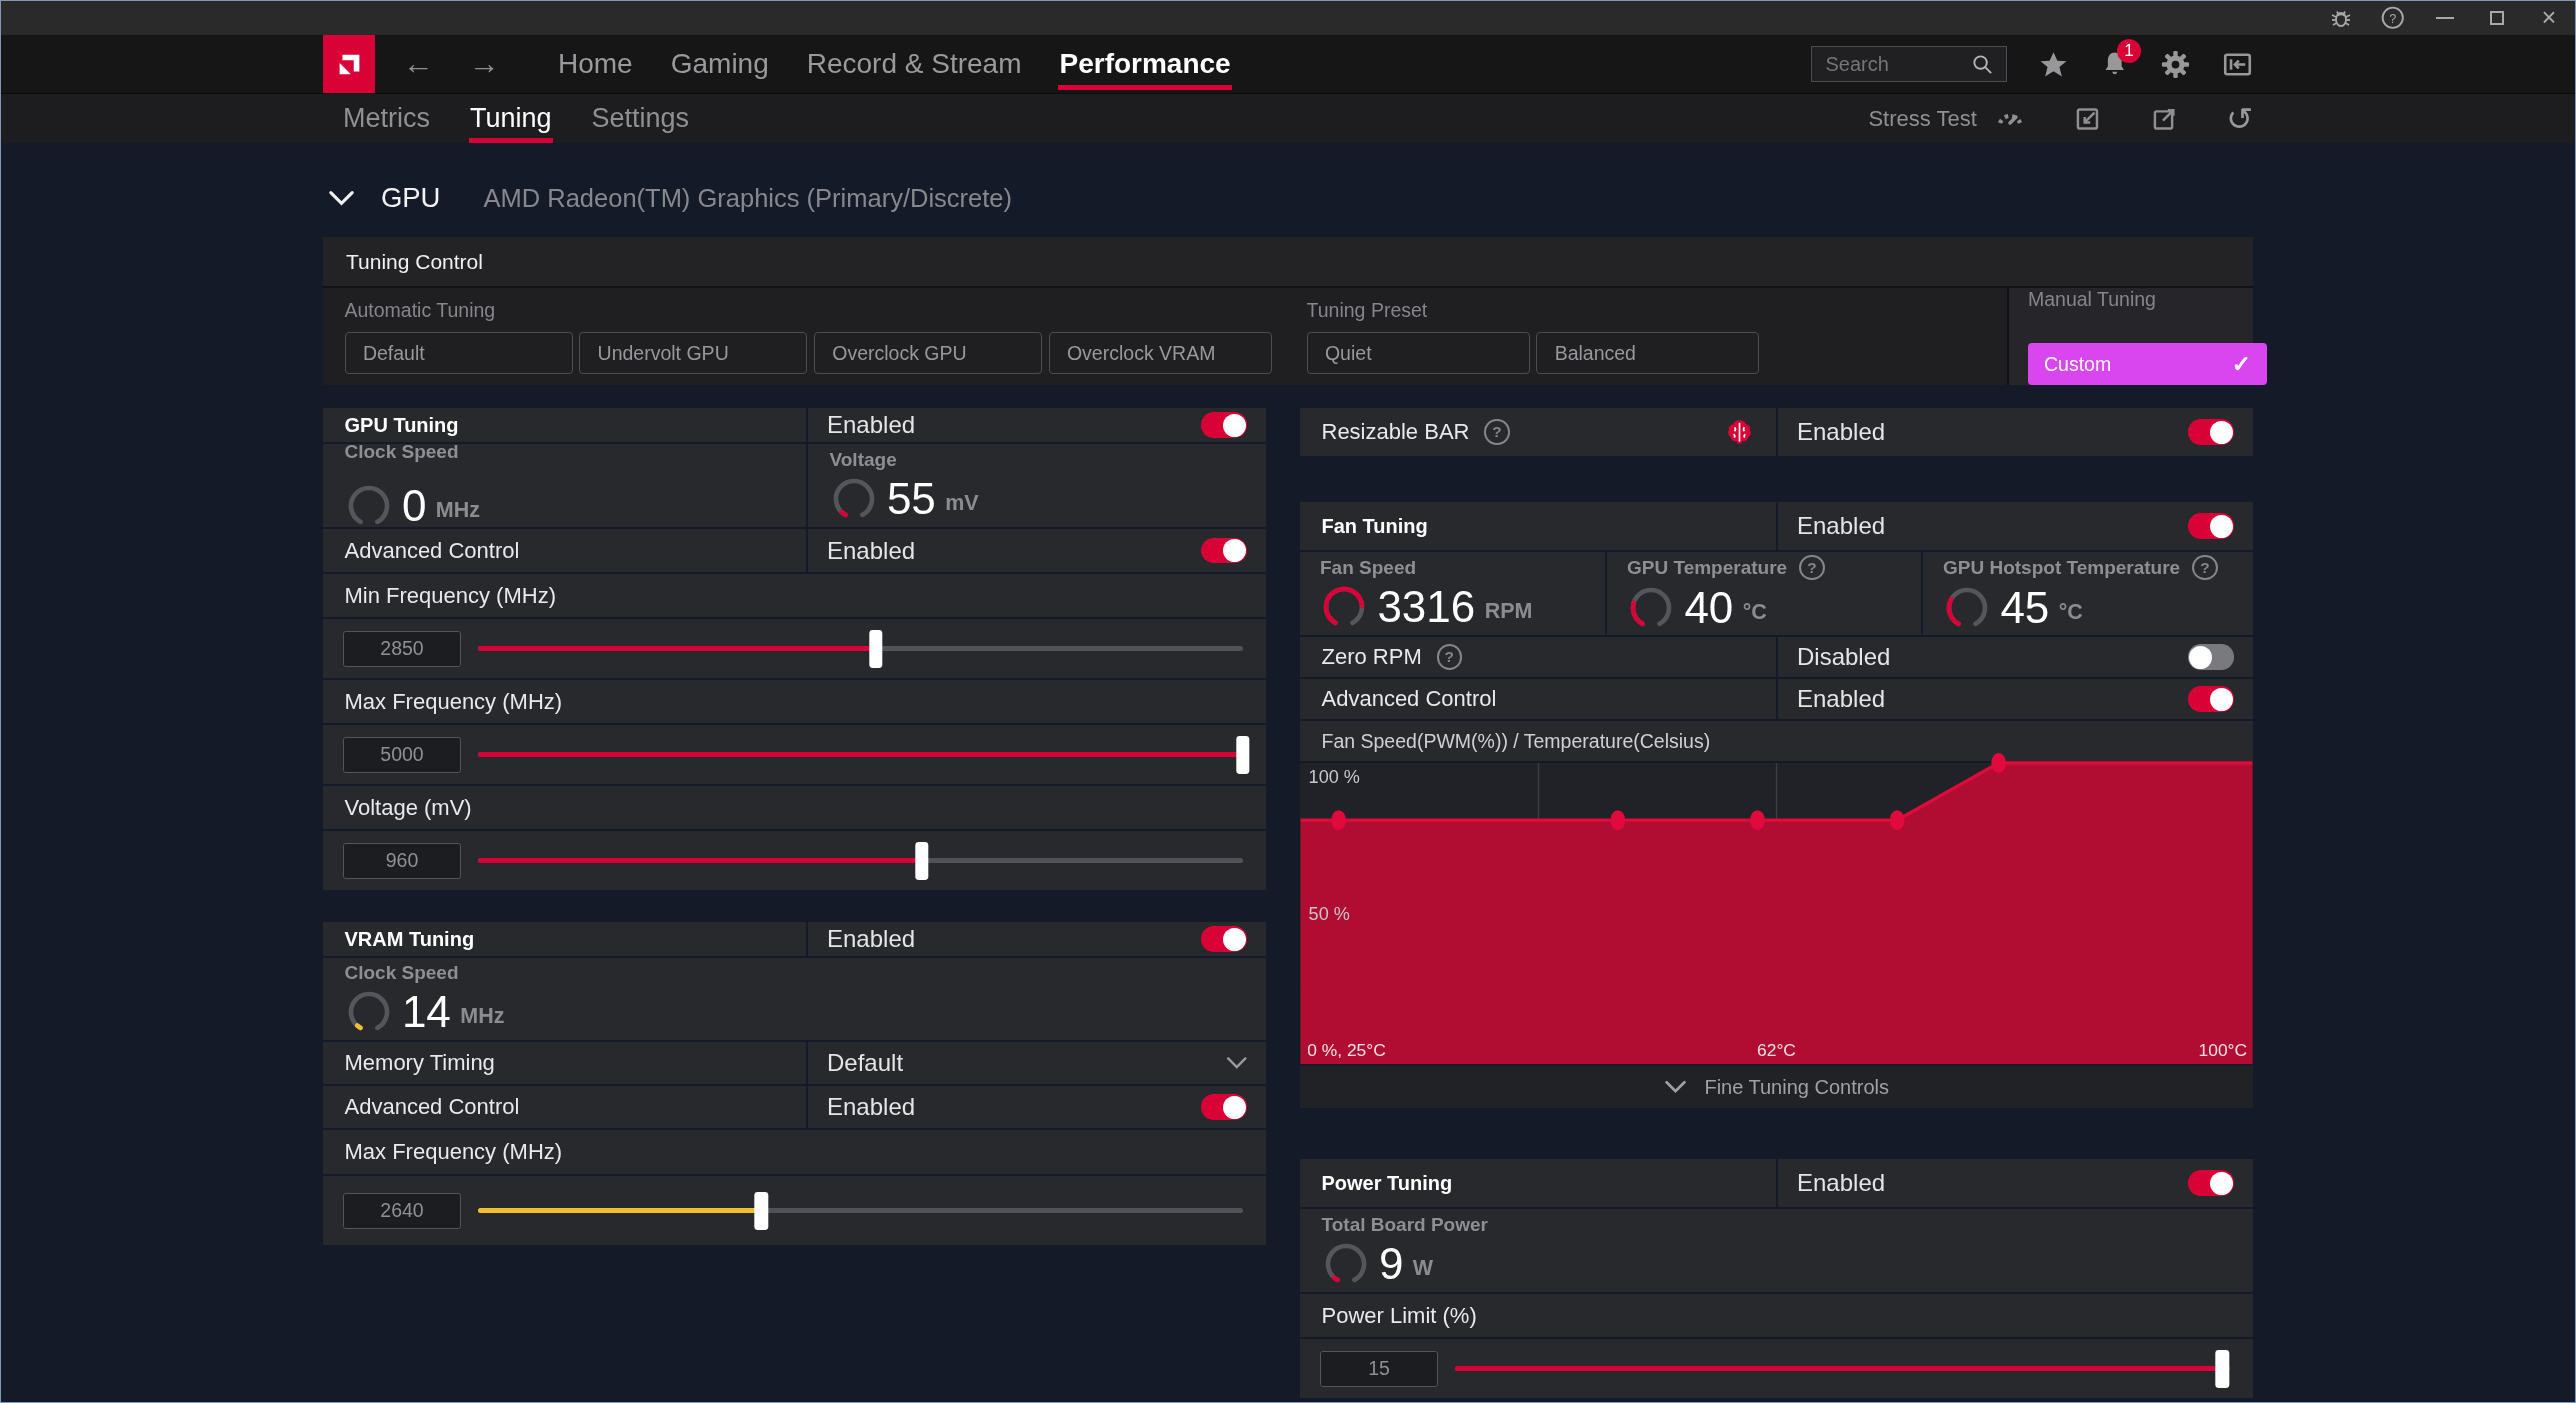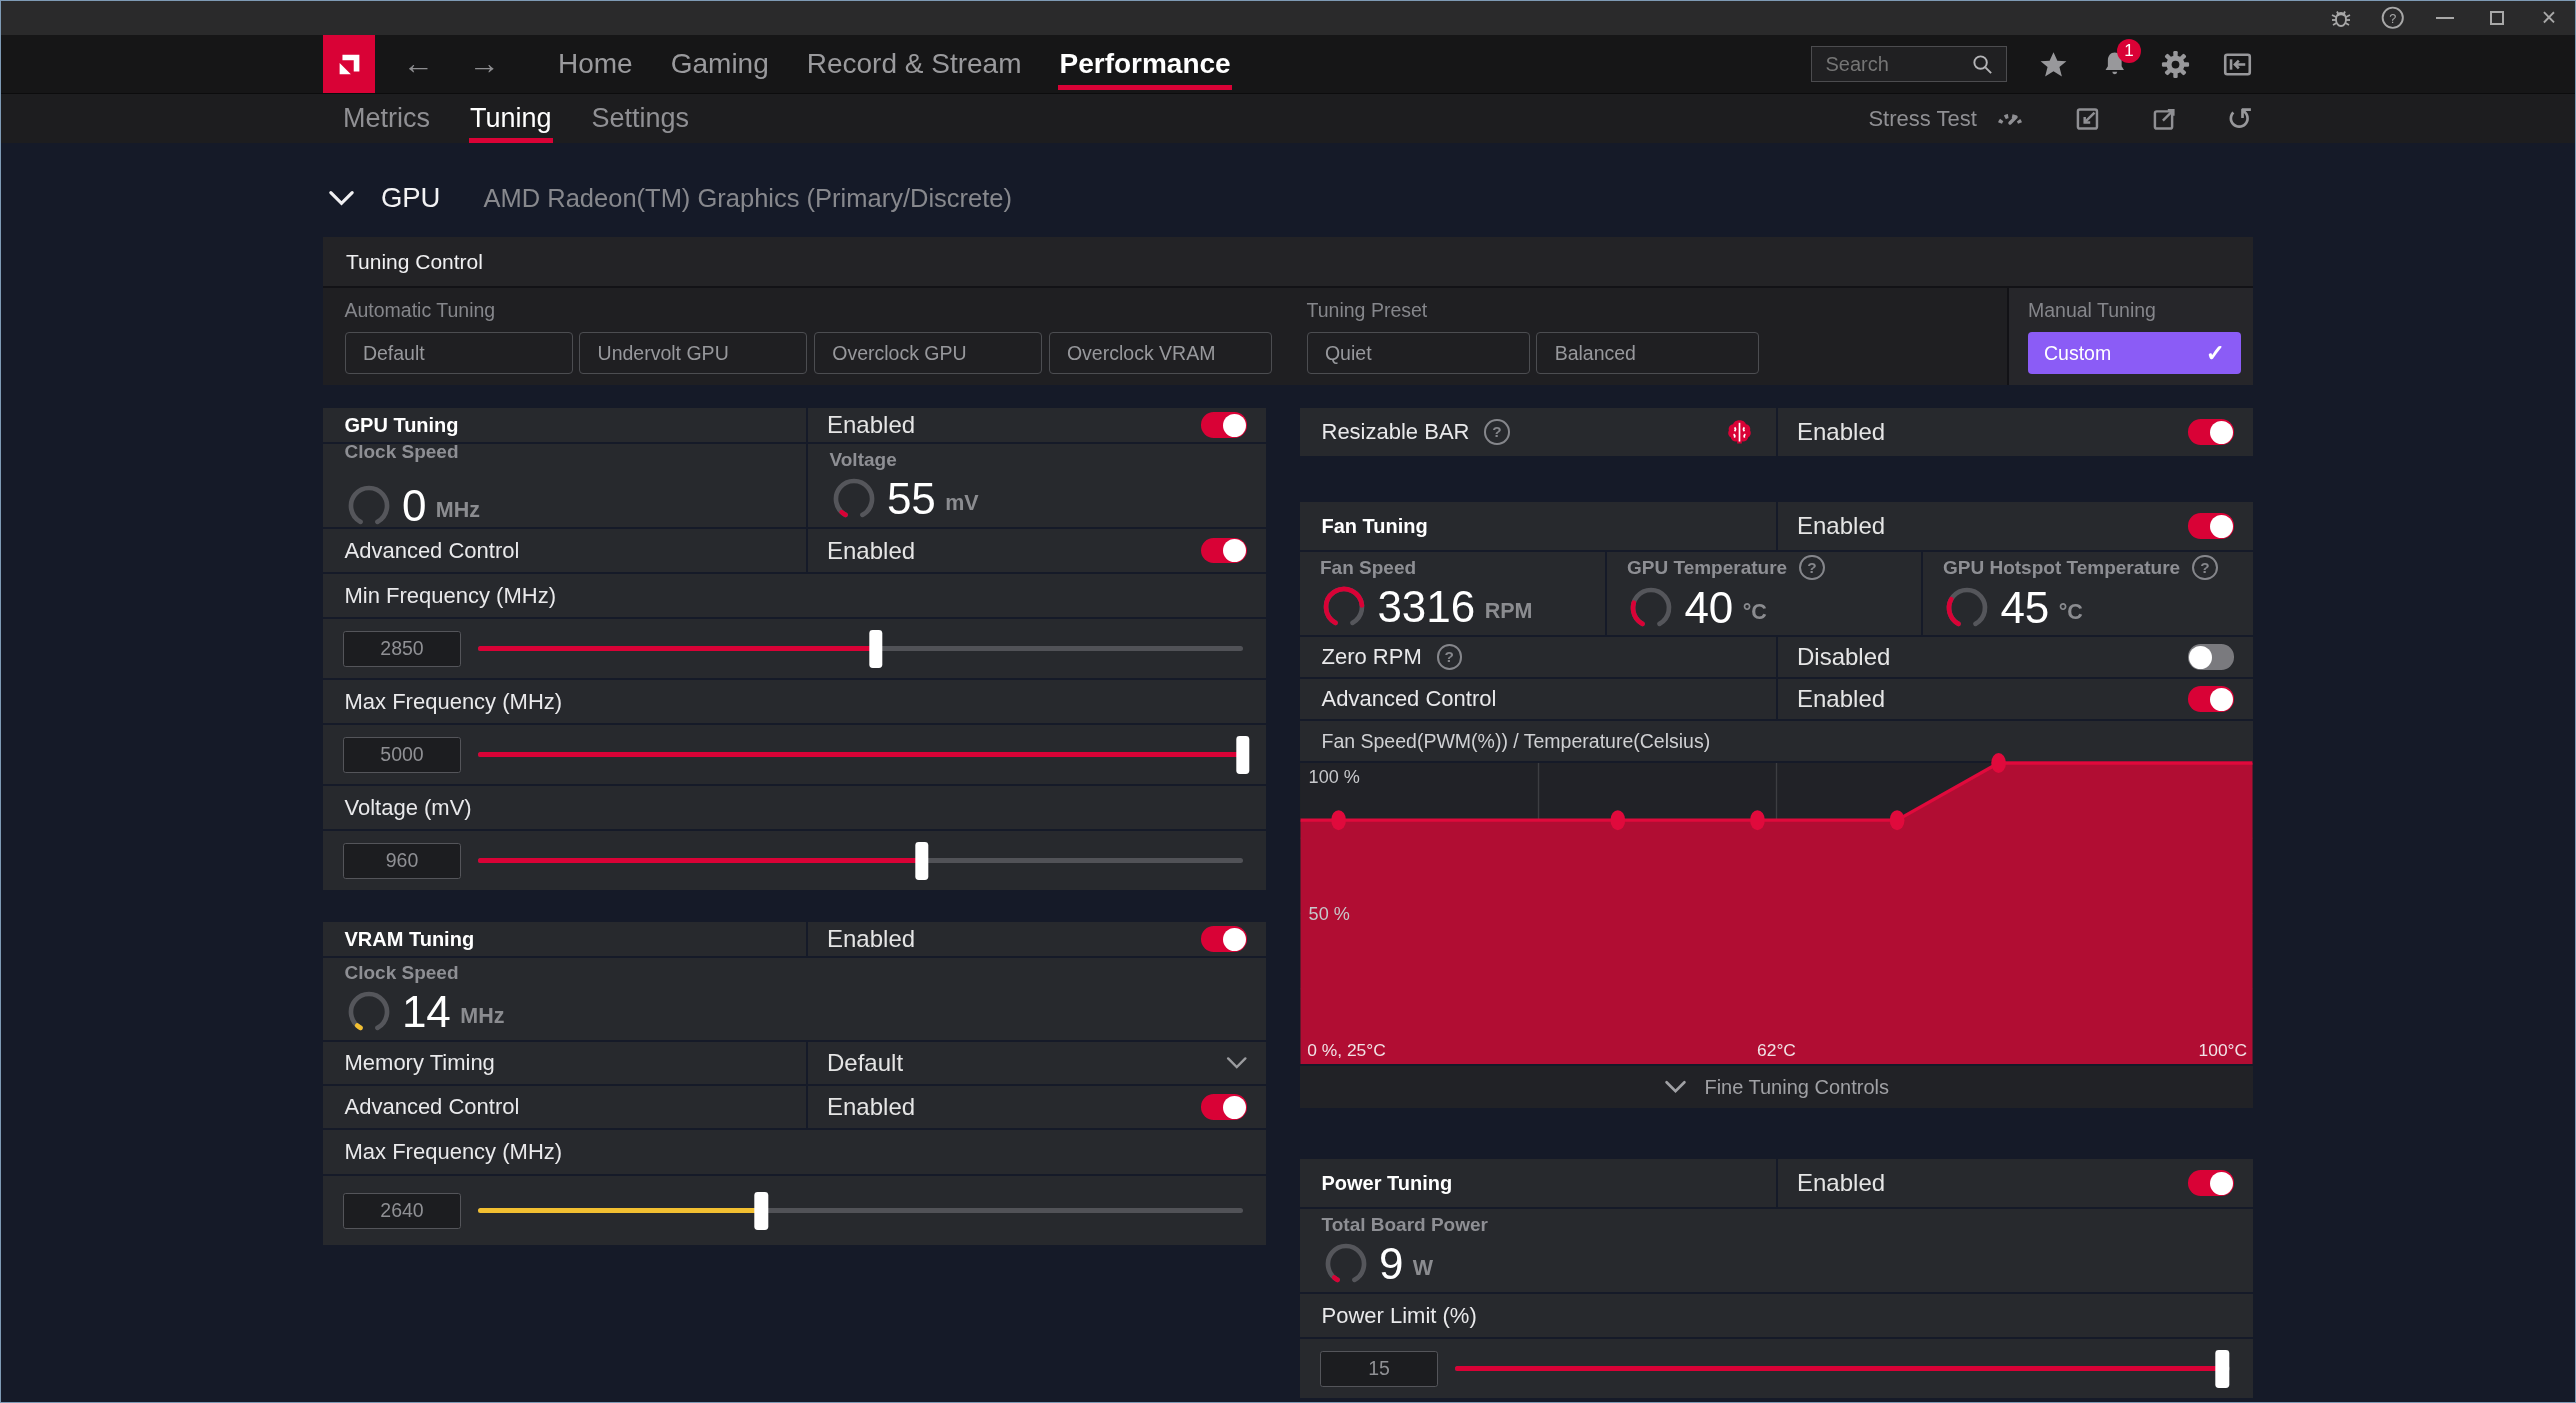--- a/index.html
+++ b/index.html
@@ -47,22 +47,22 @@
   .tc-header{height:51px;background:#232326;display:flex;align-items:center;padding:0 23px;color:#f0f0f2;font-size:21px;border-bottom:2px solid #121216;}
   .tc-body{height:97px;background:#1f1f22;display:flex;align-items:stretch;padding:0 0 0 21.5px;}
   .tc-group{display:flex;flex-direction:column;justify-content:center;}
   .tc-label{color:#85868b;font-size:19.5px;margin-bottom:10.7px;}
   .tc-buttons{display:flex;gap:6.7px;}
   .tc-btn{height:42px;width:228px;border:1.3px solid #4c4d51;border-radius:4px;color:#97989c;font-size:19.5px;display:flex;align-items:center;padding:0 17.4px;background:transparent;}
   .tc-btn.sm{width:223px;}
   .tc-gap{margin-right:35px;}
   .tc-spacer{flex:1;}
   .tc-divider{width:2px;background:#121216;}
-  .tc-manual{background:#26262a;width:244px;padding:0 27px 0 19px;display:flex;flex-direction:column;justify-content:center;}
-  .btn-custom{height:42px;width:213px;border-radius:4px;background:#8b5cf6;color:#fff;font-size:19.5px;display:flex;align-items:center;justify-content:space-between;padding:8px 16px;border:none;}
+  .tc-manual{background:#26262a;width:244px;padding:0 27px 0 19px;display:flex;flex-direction:column;justify-content:space-between;}
+  .btn-custom{height:42px;width:239px;border-radius:4px;background:#d946ef;color:#fff;font-size:19.5px;display:flex;align-items:center;justify-content:space-between;padding:8px 16px;border:none;}
 
   
   .columns{display:flex;gap:34px;align-items:flex-start;}
   .col-left{width:946px;display:flex;flex-direction:column;}
   .col-right{width:953px;display:flex;flex-direction:column;}
   .block{display:flex;flex-direction:column;gap:2px;}
   .row{display:flex;gap:2px;}
   .cell{background:#27292d;}
   .cell-label{width:483px;flex:0 0 auto;display:flex;align-items:center;padding:0 21.5px;gap:14.8px;}
   .col-right .cell-label{width:476px;}

